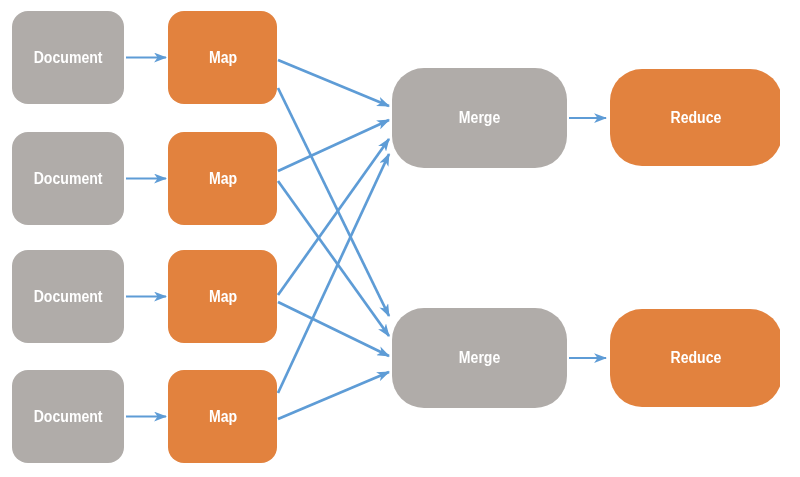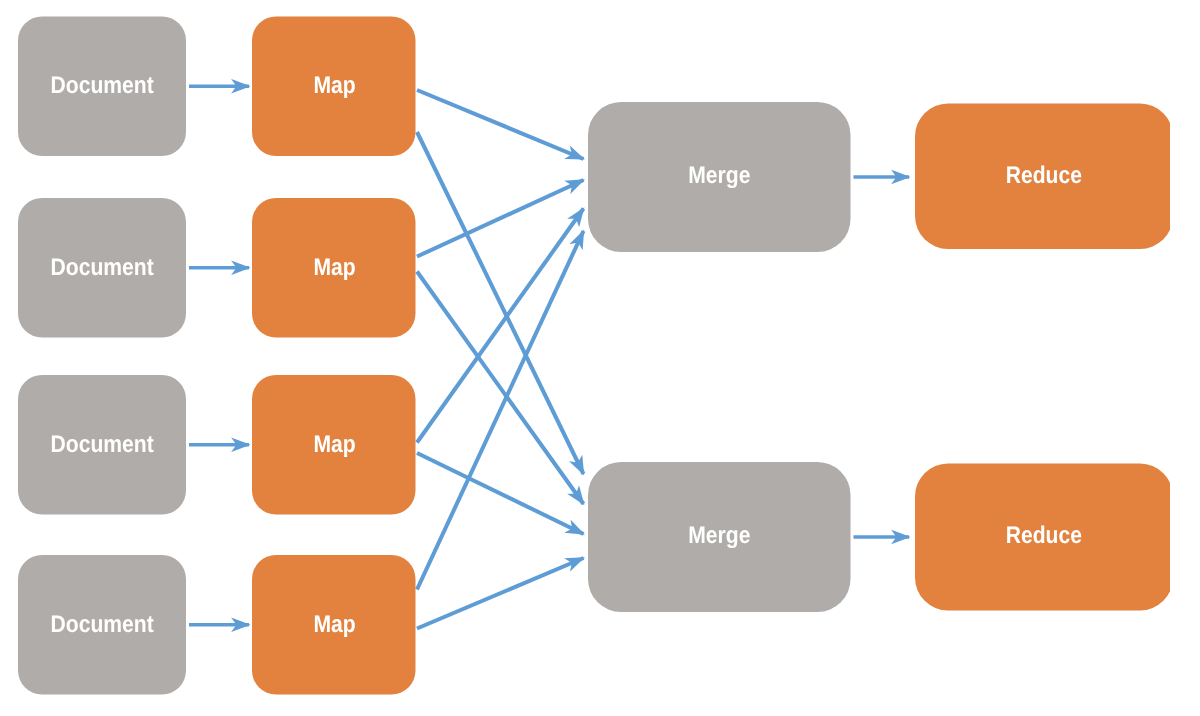--- a/index.html
+++ b/index.html
@@ -24,21 +24,21 @@
     pointer-events: none;
   }
   .node {
     position: absolute;
     display: flex;
     align-items: center;
     justify-content: center;
     box-sizing: border-box;
   }
   .node-small { border-radius: 16px; }
-  .node-large { border-radius: 22px; text-align: center; }
+  .node-large { border-radius: 32px; text-align: center; }
   .node-label {
     font-weight: bold;
     font-size: 16px;
     line-height: 1;
     transform: scaleX(0.88);
     white-space: nowrap;
   }
   
   #n-document1 { left: 12px;  top: 11px;  width: 112px; height: 93px; }
   #n-document2 { left: 12px;  top: 132px; width: 112px; height: 93px; }

